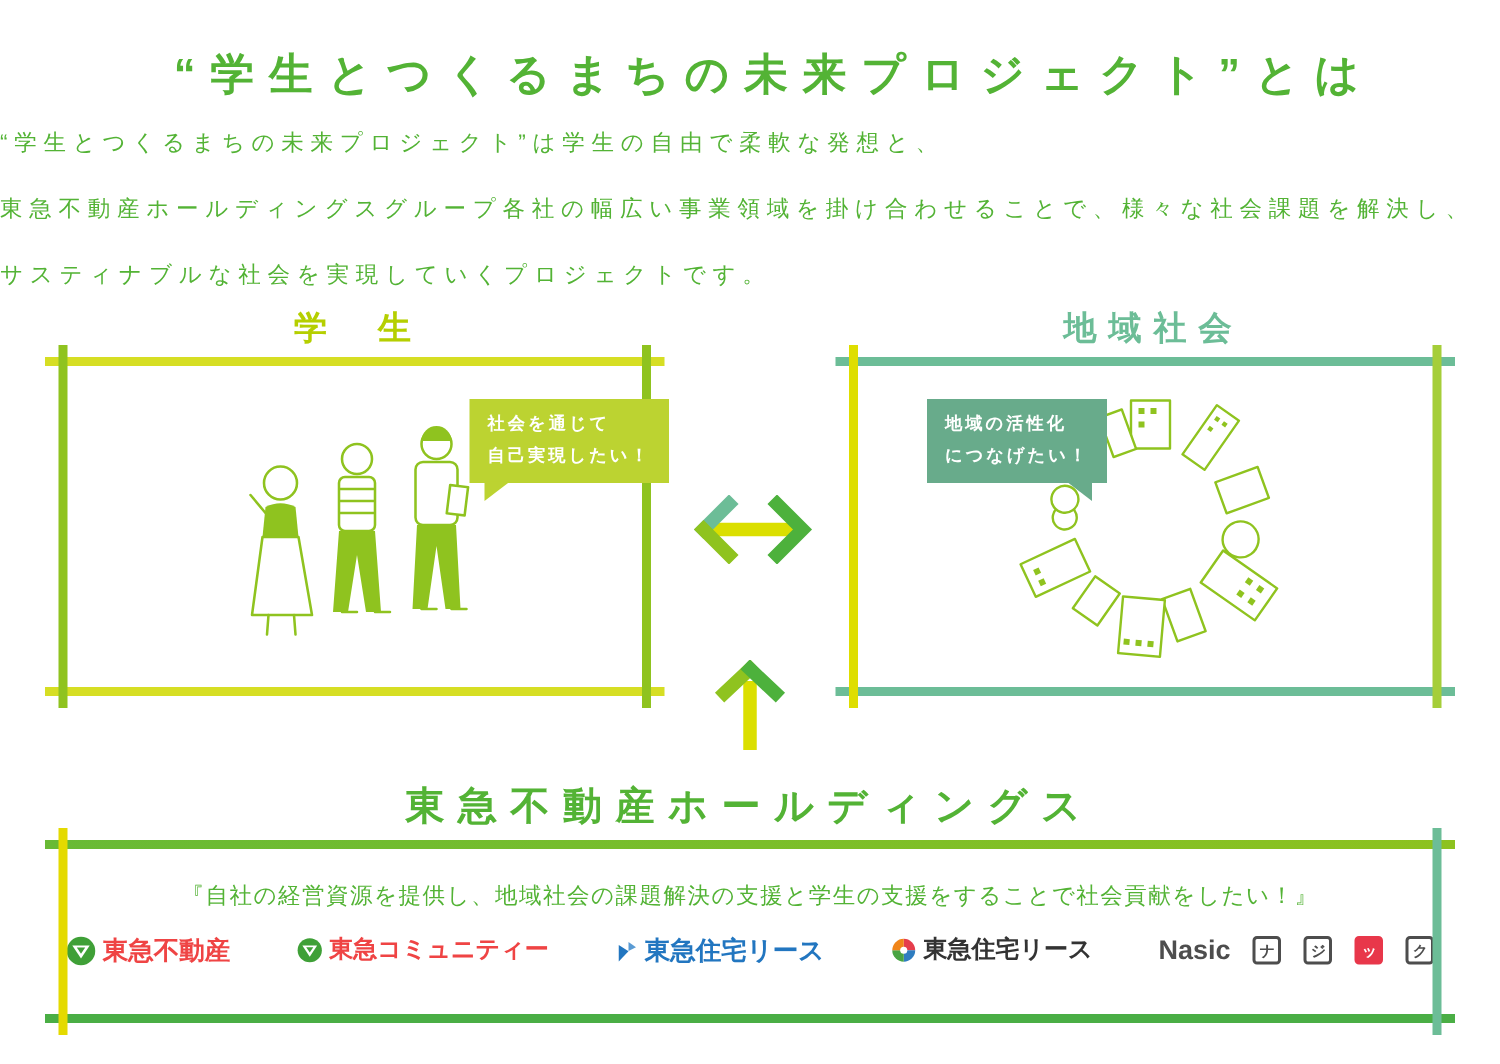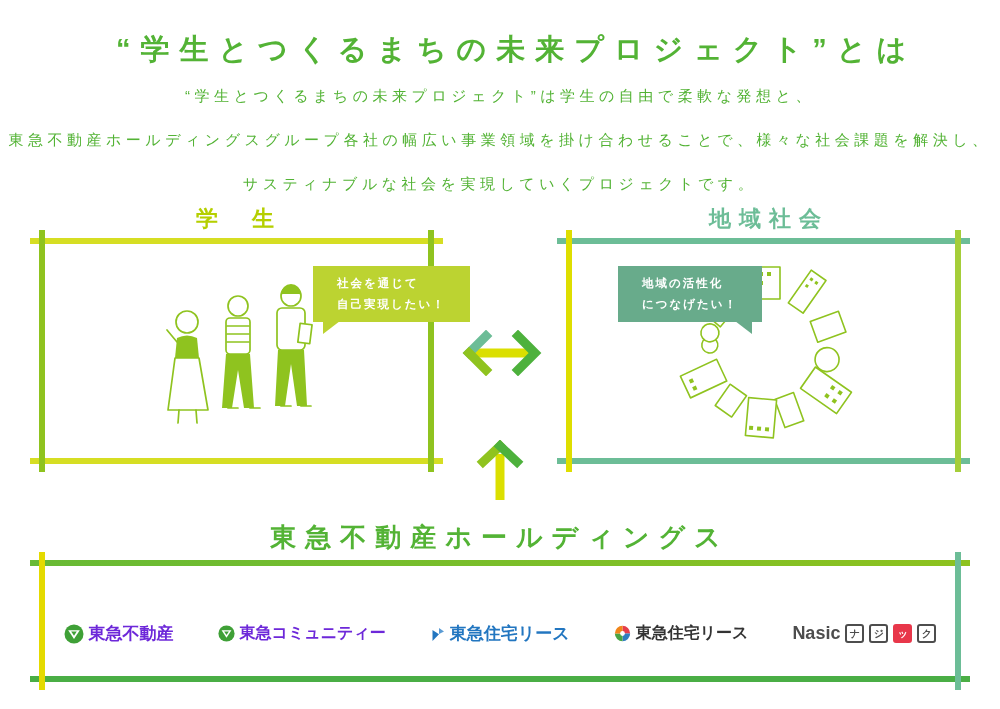--- a/index.html
+++ b/index.html
@@ -2,21 +2,21 @@
 <html><head>
 <meta charset="utf-8">
 <style>
   html,body{margin:0;padding:0;background:#fff;}
   .page{position:relative;width:1000px;height:709px;background:#fff;overflow:hidden;
         font-family:"Liberation Sans","DejaVu Sans",sans-serif;}
 
   
   .title{position:absolute;top:14px;left:0;width:100%;margin:16px;text-align:center;
          font-size:29px;font-weight:bold;letter-spacing:10px;color:#53b335;}
-  .desc{position:absolute;top:74px;left:0;width:100%;text-align:center;
+  .desc{position:absolute;top:74px;left:0;width:100%;text-align:left;
         color:#53b335;font-size:15px;letter-spacing:4.5px;}
   .desc-line{height:44px;line-height:44px;white-space:nowrap;}
 
   
   .box-label{position:absolute;top:204px;font-size:22px;font-weight:bold;text-align:center;white-space:nowrap;}
   .students-label{left:30px;width:410px;color:#b5cf00;letter-spacing:14px;text-indent:14px;}
   .community-label{left:560px;width:410px;color:#6cbd97;letter-spacing:8px;text-indent:8px;}
 
   
   .frame{position:absolute;}
@@ -35,46 +35,46 @@
   .community-frame .v.right{background:#a5ce39;}
 
   .holdings-frame{left:35px;top:560px;width:930px;height:122px;}
   .holdings-frame .h.top{background:linear-gradient(90deg,#68ba35,#8dc21f);}
   .holdings-frame .h.bot{background:#4aae45;}
   .holdings-frame .v.left{background:#e4da00;}
   .holdings-frame .v.right{background:#6cbd97;}
 
   
   .bubble{position:absolute;color:#fff;font-weight:bold;font-size:11.5px;
-          letter-spacing:2px;line-height:21px;padding:7px 24px;z-index:3;white-space:nowrap;}
+          letter-spacing:2px;line-height:21px;padding:7px 12px;z-index:3;white-space:nowrap;}
   .bubble .tail{position:absolute;width:0;height:0;bottom:-12px;}
   .students-bubble{left:278px;top:28px;background:#bcd331;}
   .students-bubble .tail{left:10px;border-top:13px solid #bcd331;border-right:17px solid transparent;}
   .community-bubble{left:16px;top:28px;background:#68ab8b;margin-left:40px;}
   .community-bubble .tail{right:10px;border-top:13px solid #68ab8b;border-left:17px solid transparent;}
 
   
   .people-svg{position:absolute;left:120px;top:42px;}
   .city-svg{position:absolute;left:95px;top:6px;}
   .exchange-arrow{position:absolute;left:458px;top:330px;}
   .up-arrow{position:absolute;left:474px;top:440px;}
 
   
   .holdings-label{position:absolute;top:520px;left:0;width:100%;text-align:center;
                   font-size:26px;font-weight:bold;letter-spacing:9px;color:#53b335;white-space:nowrap;}
   .statement{position:absolute;top:28px;left:0;width:100%;text-align:center;
              color:#53b335;font-size:15px;letter-spacing:1px;white-space:nowrap;}
   .logos{position:absolute;top:62px;left:0;width:100%;display:flex;
          justify-content:center;align-items:center;gap:44px;}
   .logo{display:flex;align-items:center;gap:5px;}
-  .logo-text{font-weight:bold;color:#6d28d9;white-space:nowrap;}
+  .logo-text{font-weight:bold;color:#ef4444;white-space:nowrap;}
   .lt-lg{font-size:17px;} .lt-md{font-size:16px;}
   .livable-text{color:#2276c0;}
   .lease-text{color:#333;}
-  .nasic{gap:5px;}
+  .nasic{gap:15px;}
   .nasic-latin{font-size:18px;font-weight:800;color:#4d4d4d;letter-spacing:0;}
   .kana-box{width:15px;height:15px;border:2px solid #4d4d4d;border-radius:3px;
             display:flex;align-items:center;justify-content:center;
             font-size:10px;font-weight:bold;color:#4d4d4d;}
   .kana-box.red{background:#e8374a;border-color:#e8374a;color:#fff;}
 </style>
 </head>
 <body>
 
 <div class="page">
@@ -219,20 +219,21 @@
   </svg>
 
   <div class="holdings-label">東急不動産ホールディングス</div>
 
   <div class="frame holdings-frame">
     <div class="h top"></div>
     <div class="h bot"></div>
     <div class="v left"></div>
     <div class="v right"></div>
 
+    <div class="statement">『自社の経営資源を提供し、地域社会の課題解決の支援と学生の支援をすることで社会貢献をしたい！』</div>
 
     <div class="logos">
 
       <div class="logo">
         <svg width="20" height="20" viewBox="0 0 20 20">
           <circle cx="10" cy="10" r="9.5" fill="#3fa037"></circle>
           <path d="M4.2,6.3 h11.6 L10,15 Z" fill="#fff"></path>
           <path d="M7.2,7.6 h5.6 L10,11.8 Z" fill="#3fa037"></path>
         </svg>
         <span class="logo-text lt-lg">東急不動産</span>

